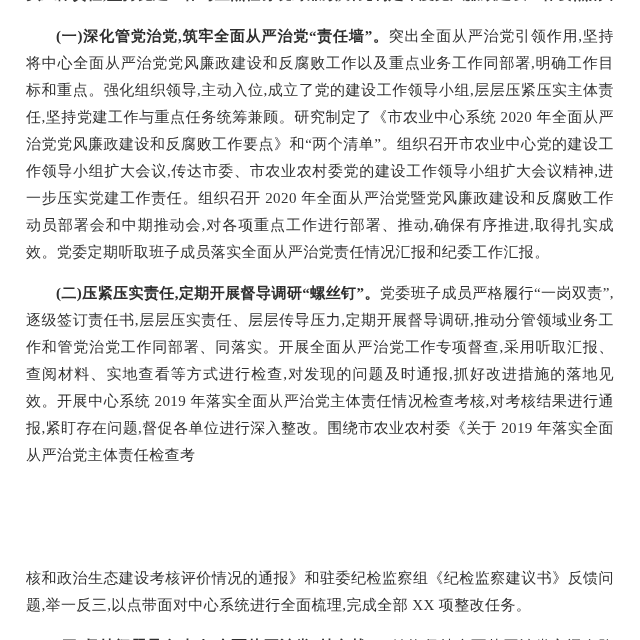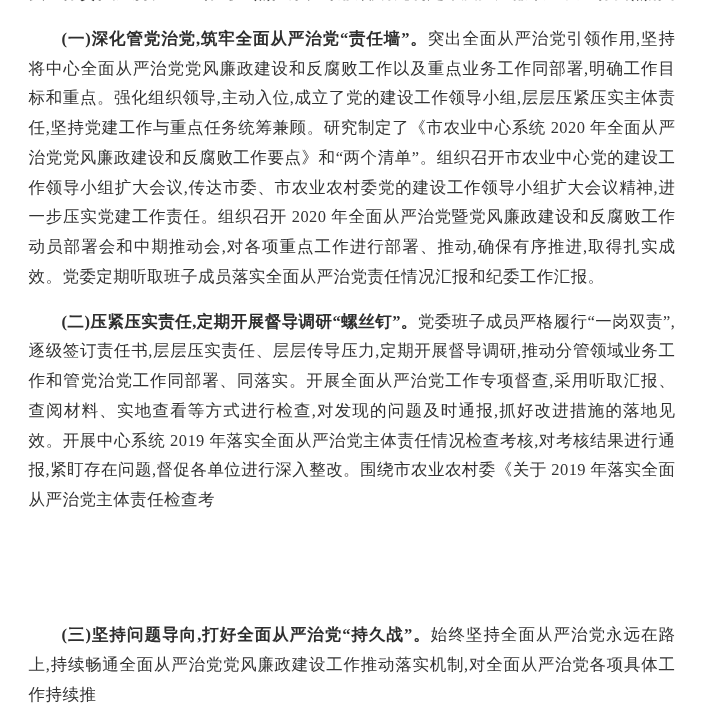--- a/index.html
+++ b/index.html
@@ -65,16 +65,17 @@
   <div class="clip-line">
     <span>实主体责任,坚持党建工作与重点任务统筹兼顾,研究制定年度党风廉政建设工作要点清单</span>
   </div>
 
   <p class="para"><strong>(一)深化管党治党,筑牢全面从严治党“责任墙”。</strong><span>突出全面从严治党引领作用,坚持将中心全面从严治党党风廉政建设和反腐败工作以及重点业务工作同部署,明确工作目标和重点。强化组织领导,主动入位,成立了党的建设工作领导小组,层层压紧压实主体责任,坚持党建工作与重点任务统筹兼顾。研究制定了《市农业中心系统 2020 年全面从严治党党风廉政建设和反腐败工作要点》和“两个清单”。组织召开市农业中心党的建设工作领导小组扩大会议,传达市委、市农业农村委党的建设工作领导小组扩大会议精神,进一步压实党建工作责任。组织召开 2020 年全面从严治党暨党风廉政建设和反腐败工作动员部署会和中期推动会,对各项重点工作进行部署、推动,确保有序推进,取得扎实成效。党委定期听取班子成员落实全面从严治党责任情况汇报和纪委工作汇报。</span></p>
 
   <p class="para"><strong>(二)压紧压实责任,定期开展督导调研“螺丝钉”。</strong><span>党委班子成员严格履行“一岗双责”,逐级签订责任书,层层压实责任、层层传导压力,定期开展督导调研,推动分管领域业务工作和管党治党工作同部署、同落实。开展全面从严治党工作专项督查,采用听取汇报、查阅材料、实地查看等方式进行检查,对发现的问题及时通报,抓好改进措施的落地见效。开展中心系统 2019 年落实全面从严治党主体责任情况检查考核,对考核结果进行通报,紧盯存在问题,督促各单位进行深入整改。围绕市农业农村委《关于 2019 年落实全面从严治党主体责任检查考</span></p>
 
   <div class="page-gap"></div>
 
+  <p class="para continuation"><span>核和政治生态建设考核评价情况的通报》和驻委纪检监察组《纪检监察建议书》反馈问题,举一反三,以点带面对中心系统进行全面梳理,完成全部 XX 项整改任务。</span></p>
 
   <p class="para"><strong>(三)坚持问题导向,打好全面从严治党“持久战”。</strong><span>始终坚持全面从严治党永远在路上,持续畅通全面从严治党党风廉政建设工作推动落实机制,对全面从严治党各项具体工作持续推</span></p>
 
 </div>
 
 </body></html>

